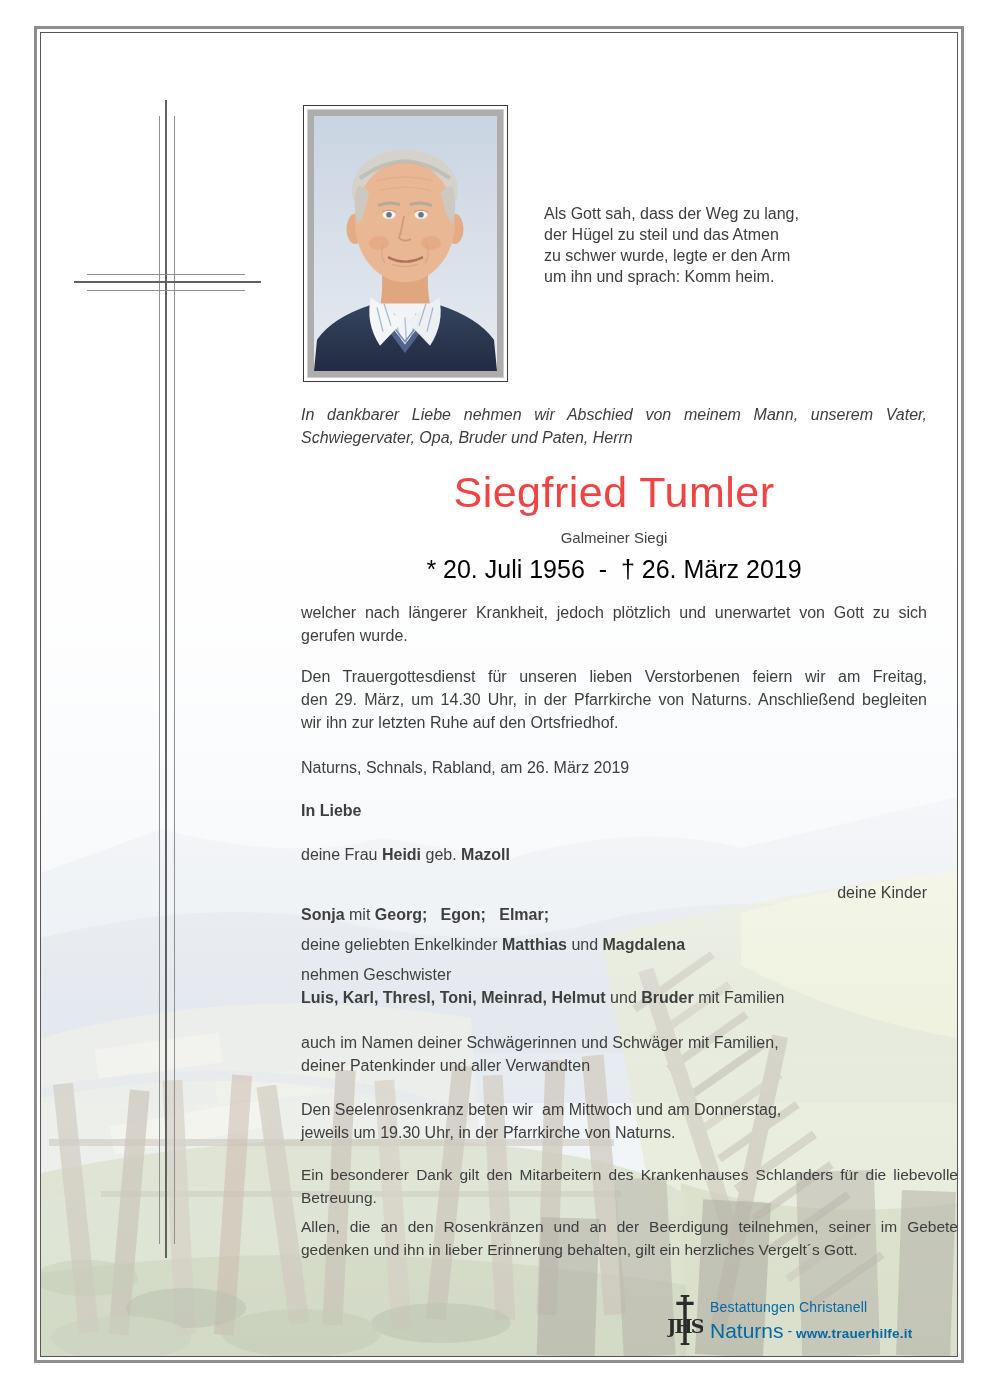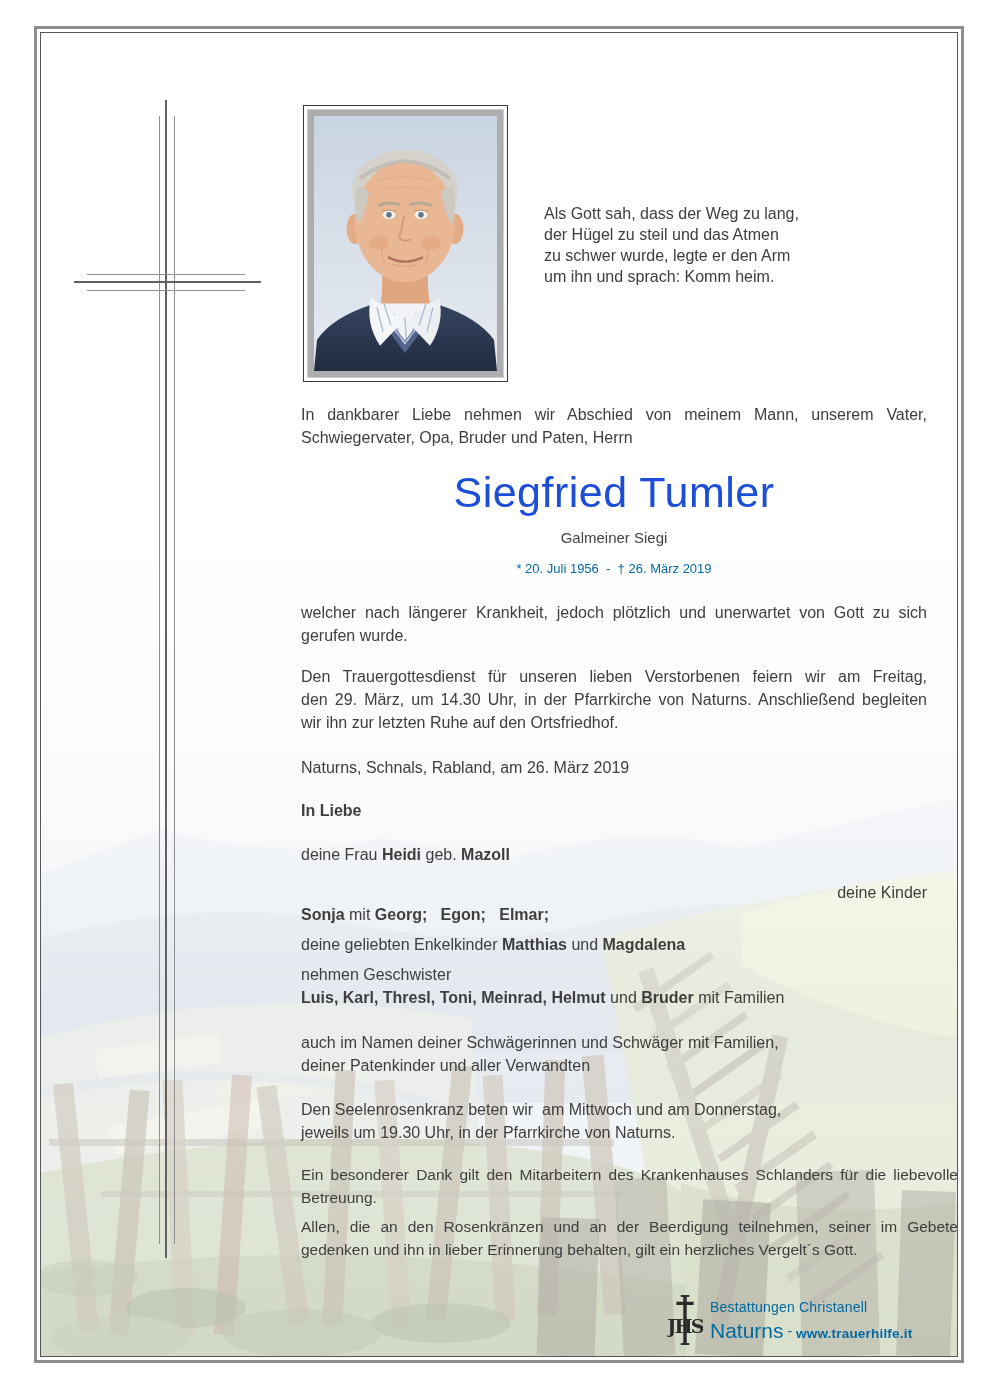--- a/index.html
+++ b/index.html
@@ -30,23 +30,23 @@
   .photo-mat svg{display:block;width:100%;height:100%;}
 
   
   .line{white-space:pre;}
   .quote{position:absolute;left:536px;top:203px;font-size:16px;line-height:21px;color:#3d3d3d;}
   .blk{position:absolute;left:293px;width:626px;font-size:16px;line-height:23px;}
   .blk.wide{width:657px;font-size:15.5px;}
   .jl{text-align:justify;text-align-last:justify;}
   .ctr{text-align:center;}
   .b, .bold{font-weight:bold;}
-  .name-title{font-size:43px;line-height:50px;color:#1d4ed8;letter-spacing:.5px;}
+  .name-title{font-size:43px;line-height:50px;color:#ef4444;letter-spacing:.5px;}
   .nickname{font-size:15px;line-height:28px;color:#424242;}
-  .dates{font-size:13px;line-height:24px;color:#0369a1;text-align:center;}
+  .dates{font-size:25px;line-height:24px;color:#000000;text-align:center;}
 
   
   .logo{position:absolute;left:659px;top:1295px;display:flex;align-items:flex-end;color:#0369a1;}
   .logo .emblem{width:36px;height:50px;margin-right:7px;}
   .logo-name{font-size:14px;line-height:23px;letter-spacing:.2px;}
   .logo-city-row{font-size:21px;line-height:23px;white-space:pre;}
   .logo-sep{font-size:14px;vertical-align:2px;}
   .logo-site{font-size:13.5px;font-weight:bold;letter-spacing:.2px;}
 </style>
 </head>
@@ -205,21 +205,21 @@
     </div>
   </div>
 
   <div class="quote">
     <div class="line">Als Gott sah, dass der Weg zu lang,</div>
     <div class="line">der Hügel zu steil und das Atmen</div>
     <div class="line">zu schwer wurde, legte er den Arm</div>
     <div class="line">um ihn und sprach: Komm heim.</div>
   </div>
 
-  <div class="blk" style="top:403px;">
+  <div class="blk" style="top:403px;font-style:italic;">
     <div class="line jl">In dankbarer Liebe nehmen wir Abschied von meinem Mann, unserem Vater,</div>
     <div class="line">Schwiegervater, Opa, Bruder und Paten, Herrn</div>
   </div>
 
   <div class="blk ctr name-title" style="top:467px;">Siegfried Tumler</div>
   <div class="blk ctr nickname" style="top:524px;">Galmeiner Siegi</div>
   <div class="blk ctr dates line" style="top:557px;">* 20. Juli 1956  -  † 26. März 2019</div>
 
   <div class="blk" style="top:601px;">
     <div class="line jl">welcher nach längerer Krankheit, jedoch plötzlich und unerwartet von Gott zu sich</div>

